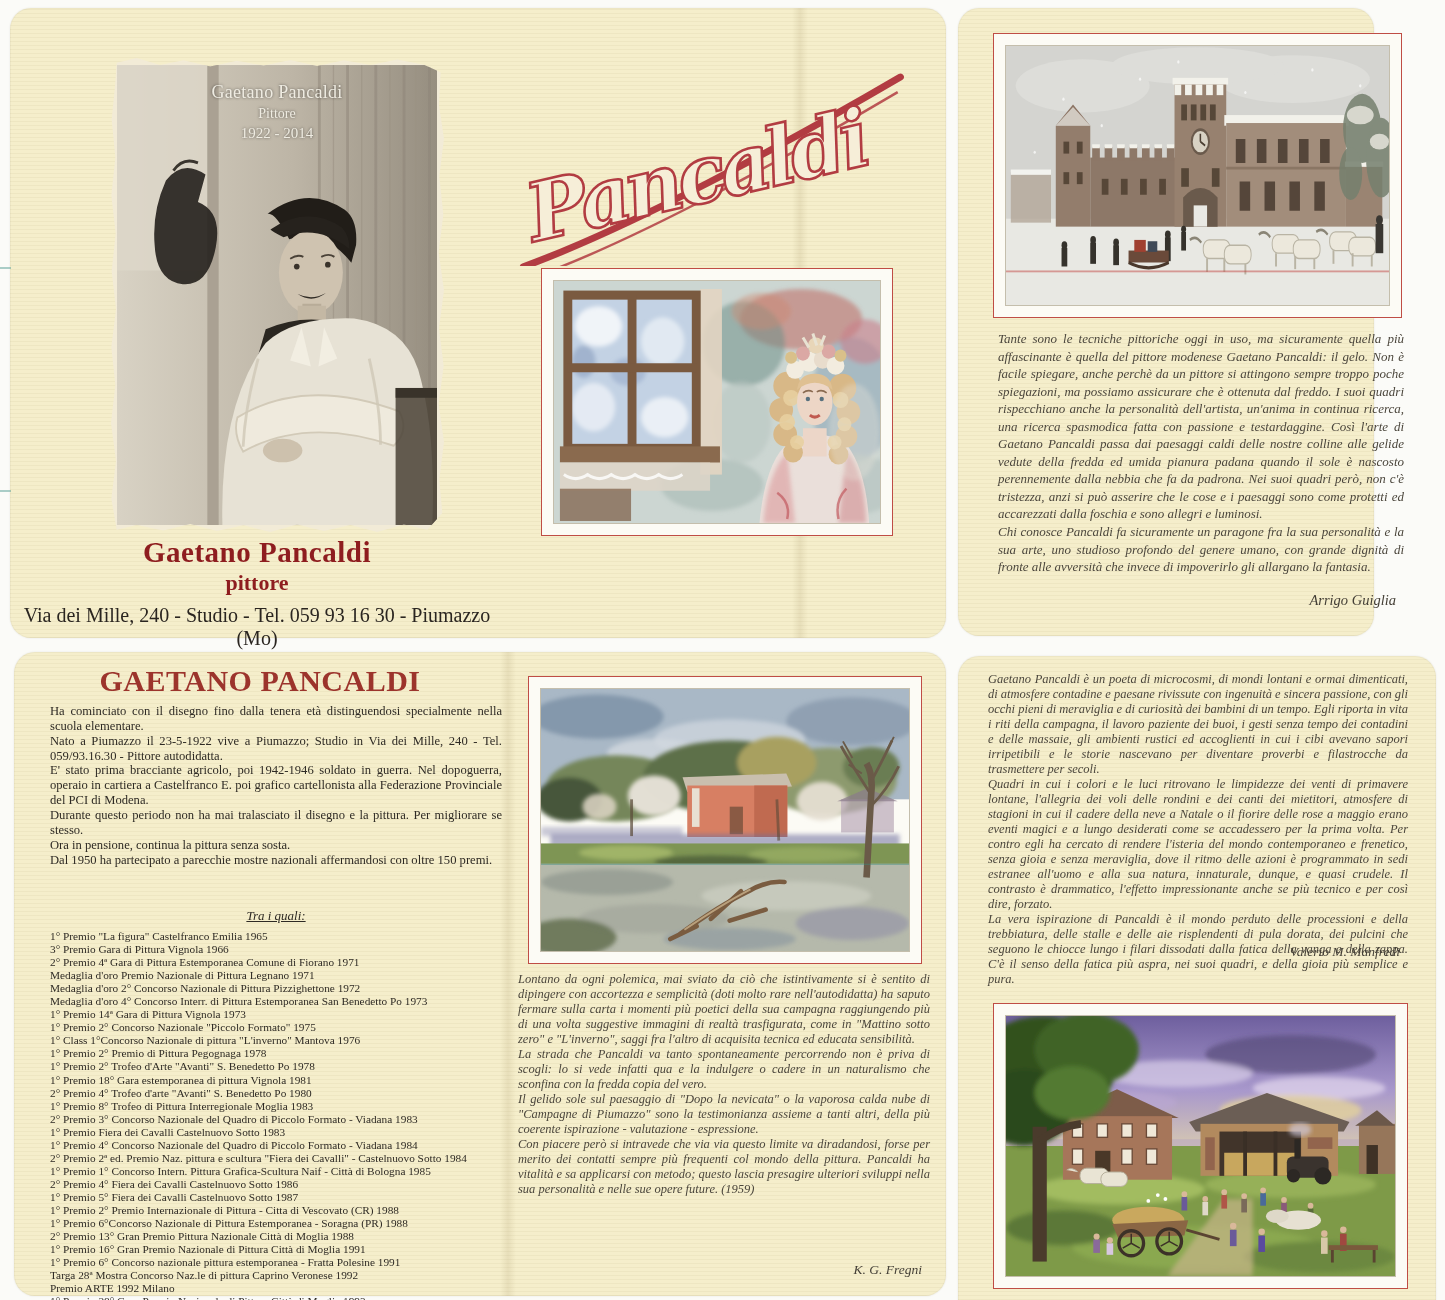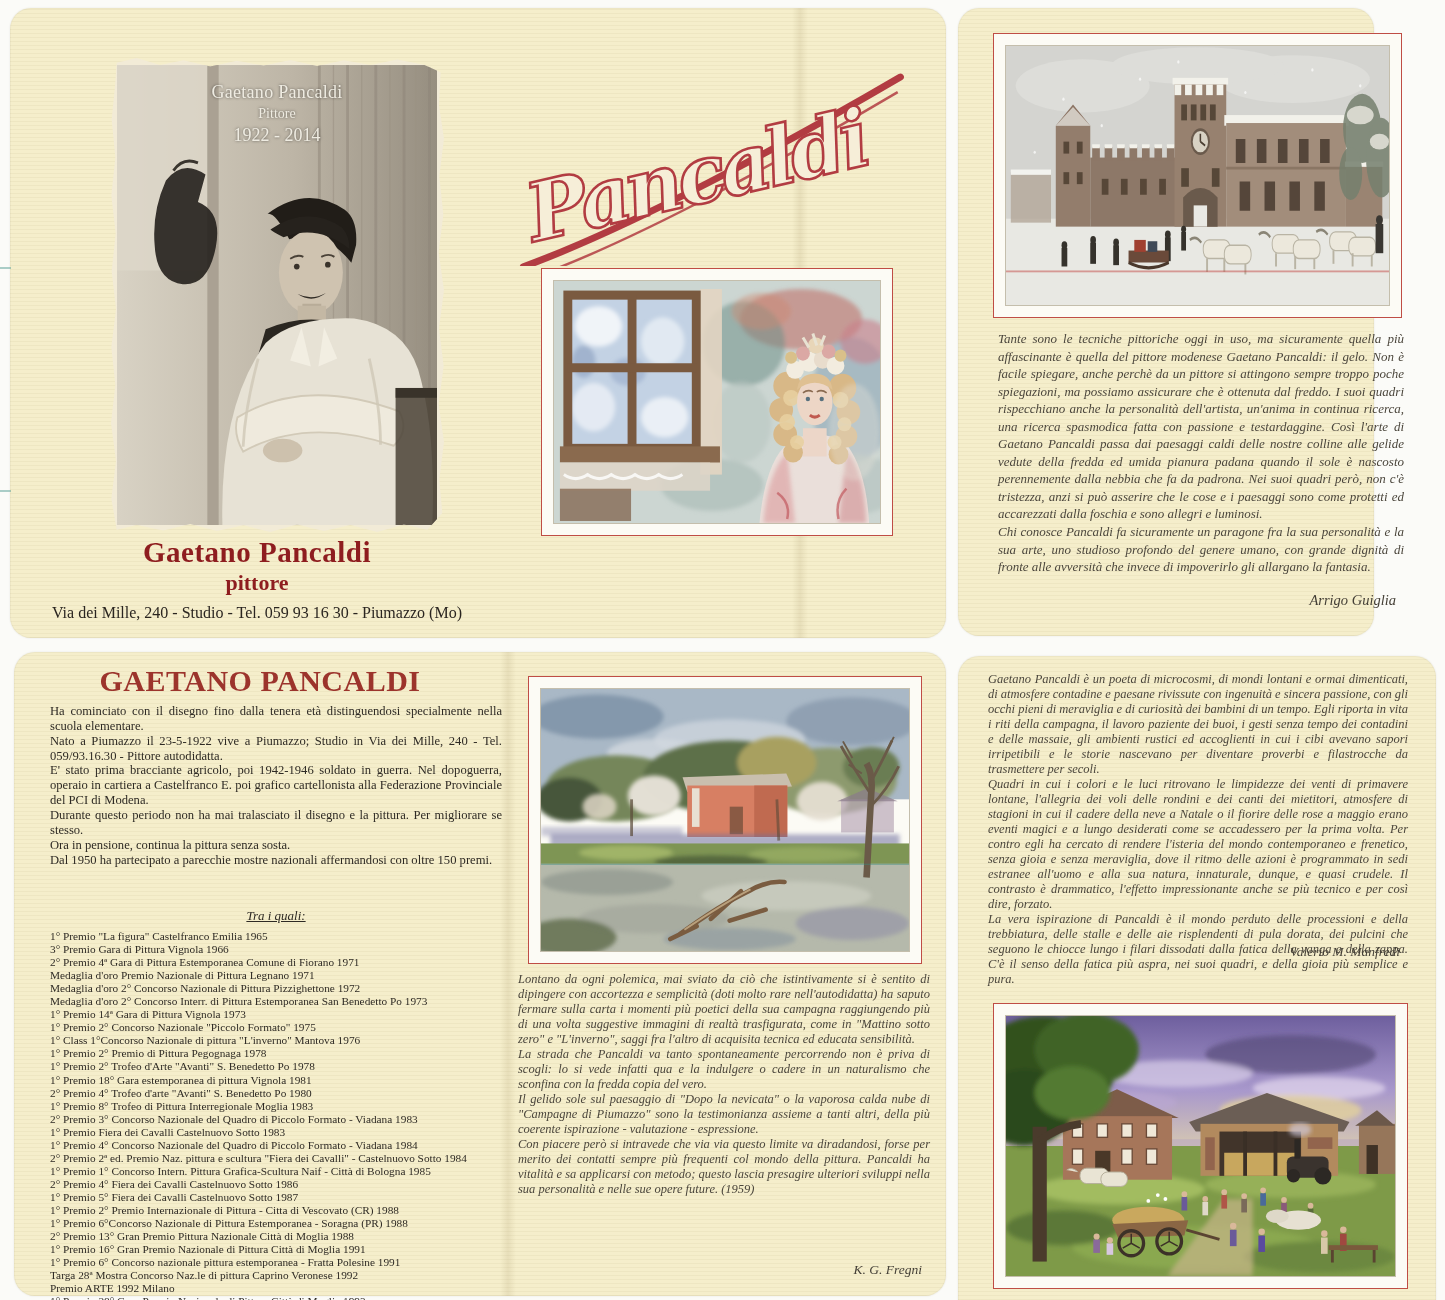--- a/index.html
+++ b/index.html
@@ -24,28 +24,28 @@
 
   
   .photo-wrap{position:absolute;left:100px;top:50px;width:334px;height:474px;
     background:#f2ebd7;padding:7px;box-sizing:border-box;
     clip-path:polygon(2% 1%,8% 0%,15% 1.5%,22% .5%,30% 1.8%,38% .6%,46% 1.6%,54% .4%,62% 1.7%,70% .5%,78% 1.5%,86% .3%,94% 1.4%,99% 3%,98.5% 10%,100% 17%,98.6% 25%,99.8% 33%,98.4% 41%,100% 49%,98.5% 57%,99.9% 65%,98.4% 73%,100% 81%,98.6% 89%,99.5% 96%,95% 99.5%,88% 98.4%,80% 100%,72% 98.5%,64% 99.8%,56% 98.4%,48% 100%,40% 98.6%,32% 99.8%,24% 98.3%,16% 99.7%,8% 98.5%,2% 99.5%,.4% 93%,1.8% 85%,.3% 77%,1.6% 69%,.4% 61%,1.8% 53%,.5% 45%,1.7% 37%,.4% 29%,1.6% 21%,.5% 13%,1.5% 6%);}
   .photo-wrap svg{display:block;width:100%;height:100%;}
   .photo-caption{position:absolute;left:0;right:0;top:24px;text-align:center;color:#efece2;
                  text-shadow:0 0 3px rgba(0,0,0,.55);}
   .pc-name{font-size:18px;letter-spacing:.3px;}
   .pc-title{font-size:14px;margin-top:3px;}
-  .pc-years{font-size:18px;margin-top:3px;text-align:center;}
+  .pc-years{font-size:15px;margin-top:3px;text-align:center;}
 
   .signature-svg{position:absolute;left:478px;top:62px;width:446px;height:196px;}
 
   .contact{position:absolute;left:12px;top:528px;width:470px;text-align:center;color:#8e1d1f;}
   .contact-name{font-size:29px;font-weight:bold;letter-spacing:.5px;}
   .contact-role{font-size:22px;font-weight:bold;margin-top:1px;}
-  .contact-address{font-size:16px;color:#2a2520;margin-top:8px;font-weight:normal;}
+  .contact-address{font-size:20px;color:#2a2520;margin-top:8px;font-weight:normal;}
 
   
   .essay{font-style:italic;color:#4b463c;text-align:justify;}
   .essay p{margin:0;}
   .essay-author{font-style:italic;text-align:right;color:#443f36;}
   #tr-essay{position:absolute;left:40px;top:322px;width:406px;font-size:13px;line-height:1.35;}
   #tr-author{position:absolute;left:40px;top:584px;width:398px;font-size:14.5px;}
   #bc-essay{position:absolute;left:504px;top:320px;width:412px;font-size:12.5px;line-height:1.2;}
   #bc-author{position:absolute;left:504px;top:610px;width:404px;font-size:13.5px;}
   #br-essay{position:absolute;left:30px;top:16px;width:420px;font-size:12.5px;line-height:1.2;}
@@ -392,21 +392,21 @@
         <p>Ora in pensione, continua la pittura senza sosta.</p>
         <p>Dal 1950 ha partecipato a parecchie mostre nazionali affermandosi con oltre 150 premi.</p>
       </div>
     <div class="tra">Tra i quali:</div>
     <div class="awards">
         <div class="award">1° Premio "La figura" Castelfranco Emilia 1965</div>
         <div class="award">3° Premio Gara di Pittura Vignola 1966</div>
         <div class="award">2° Premio 4ª Gara di Pittura Estemporanea Comune di Fiorano 1971</div>
         <div class="award">Medaglia d'oro Premio Nazionale di Pittura Legnano 1971</div>
         <div class="award">Medaglia d'oro 2° Concorso Nazionale di Pittura Pizzighettone 1972</div>
-        <div class="award">Medaglia d'oro 2° Concorso Interr. di Pittura Estemporanea San Benedetto Po 1973</div>
+        <div class="award">Medaglia d'oro 4° Concorso Interr. di Pittura Estemporanea San Benedetto Po 1973</div>
         <div class="award">1° Premio 14ª Gara di Pittura Vignola 1973</div>
         <div class="award">1° Premio 2° Concorso Nazionale "Piccolo Formato" 1975</div>
         <div class="award">1° Class 1°Concorso Nazionale di pittura "L'inverno" Mantova 1976</div>
         <div class="award">1° Premio 2° Premio di Pittura Pegognaga 1978</div>
         <div class="award">1° Premio 2° Trofeo d'Arte "Avanti" S. Benedetto Po 1978</div>
         <div class="award">1° Premio 18° Gara estemporanea di pittura Vignola 1981</div>
         <div class="award">2° Premio 4° Trofeo d'arte "Avanti" S. Benedetto Po 1980</div>
         <div class="award">1° Premio 8° Trofeo di Pittura Interregionale Moglia 1983</div>
         <div class="award">2° Premio 3° Concorso Nazionale del Quadro di Piccolo Formato - Viadana 1983</div>
         <div class="award">1° Premio Fiera dei Cavalli Castelnuovo Sotto 1983</div>

